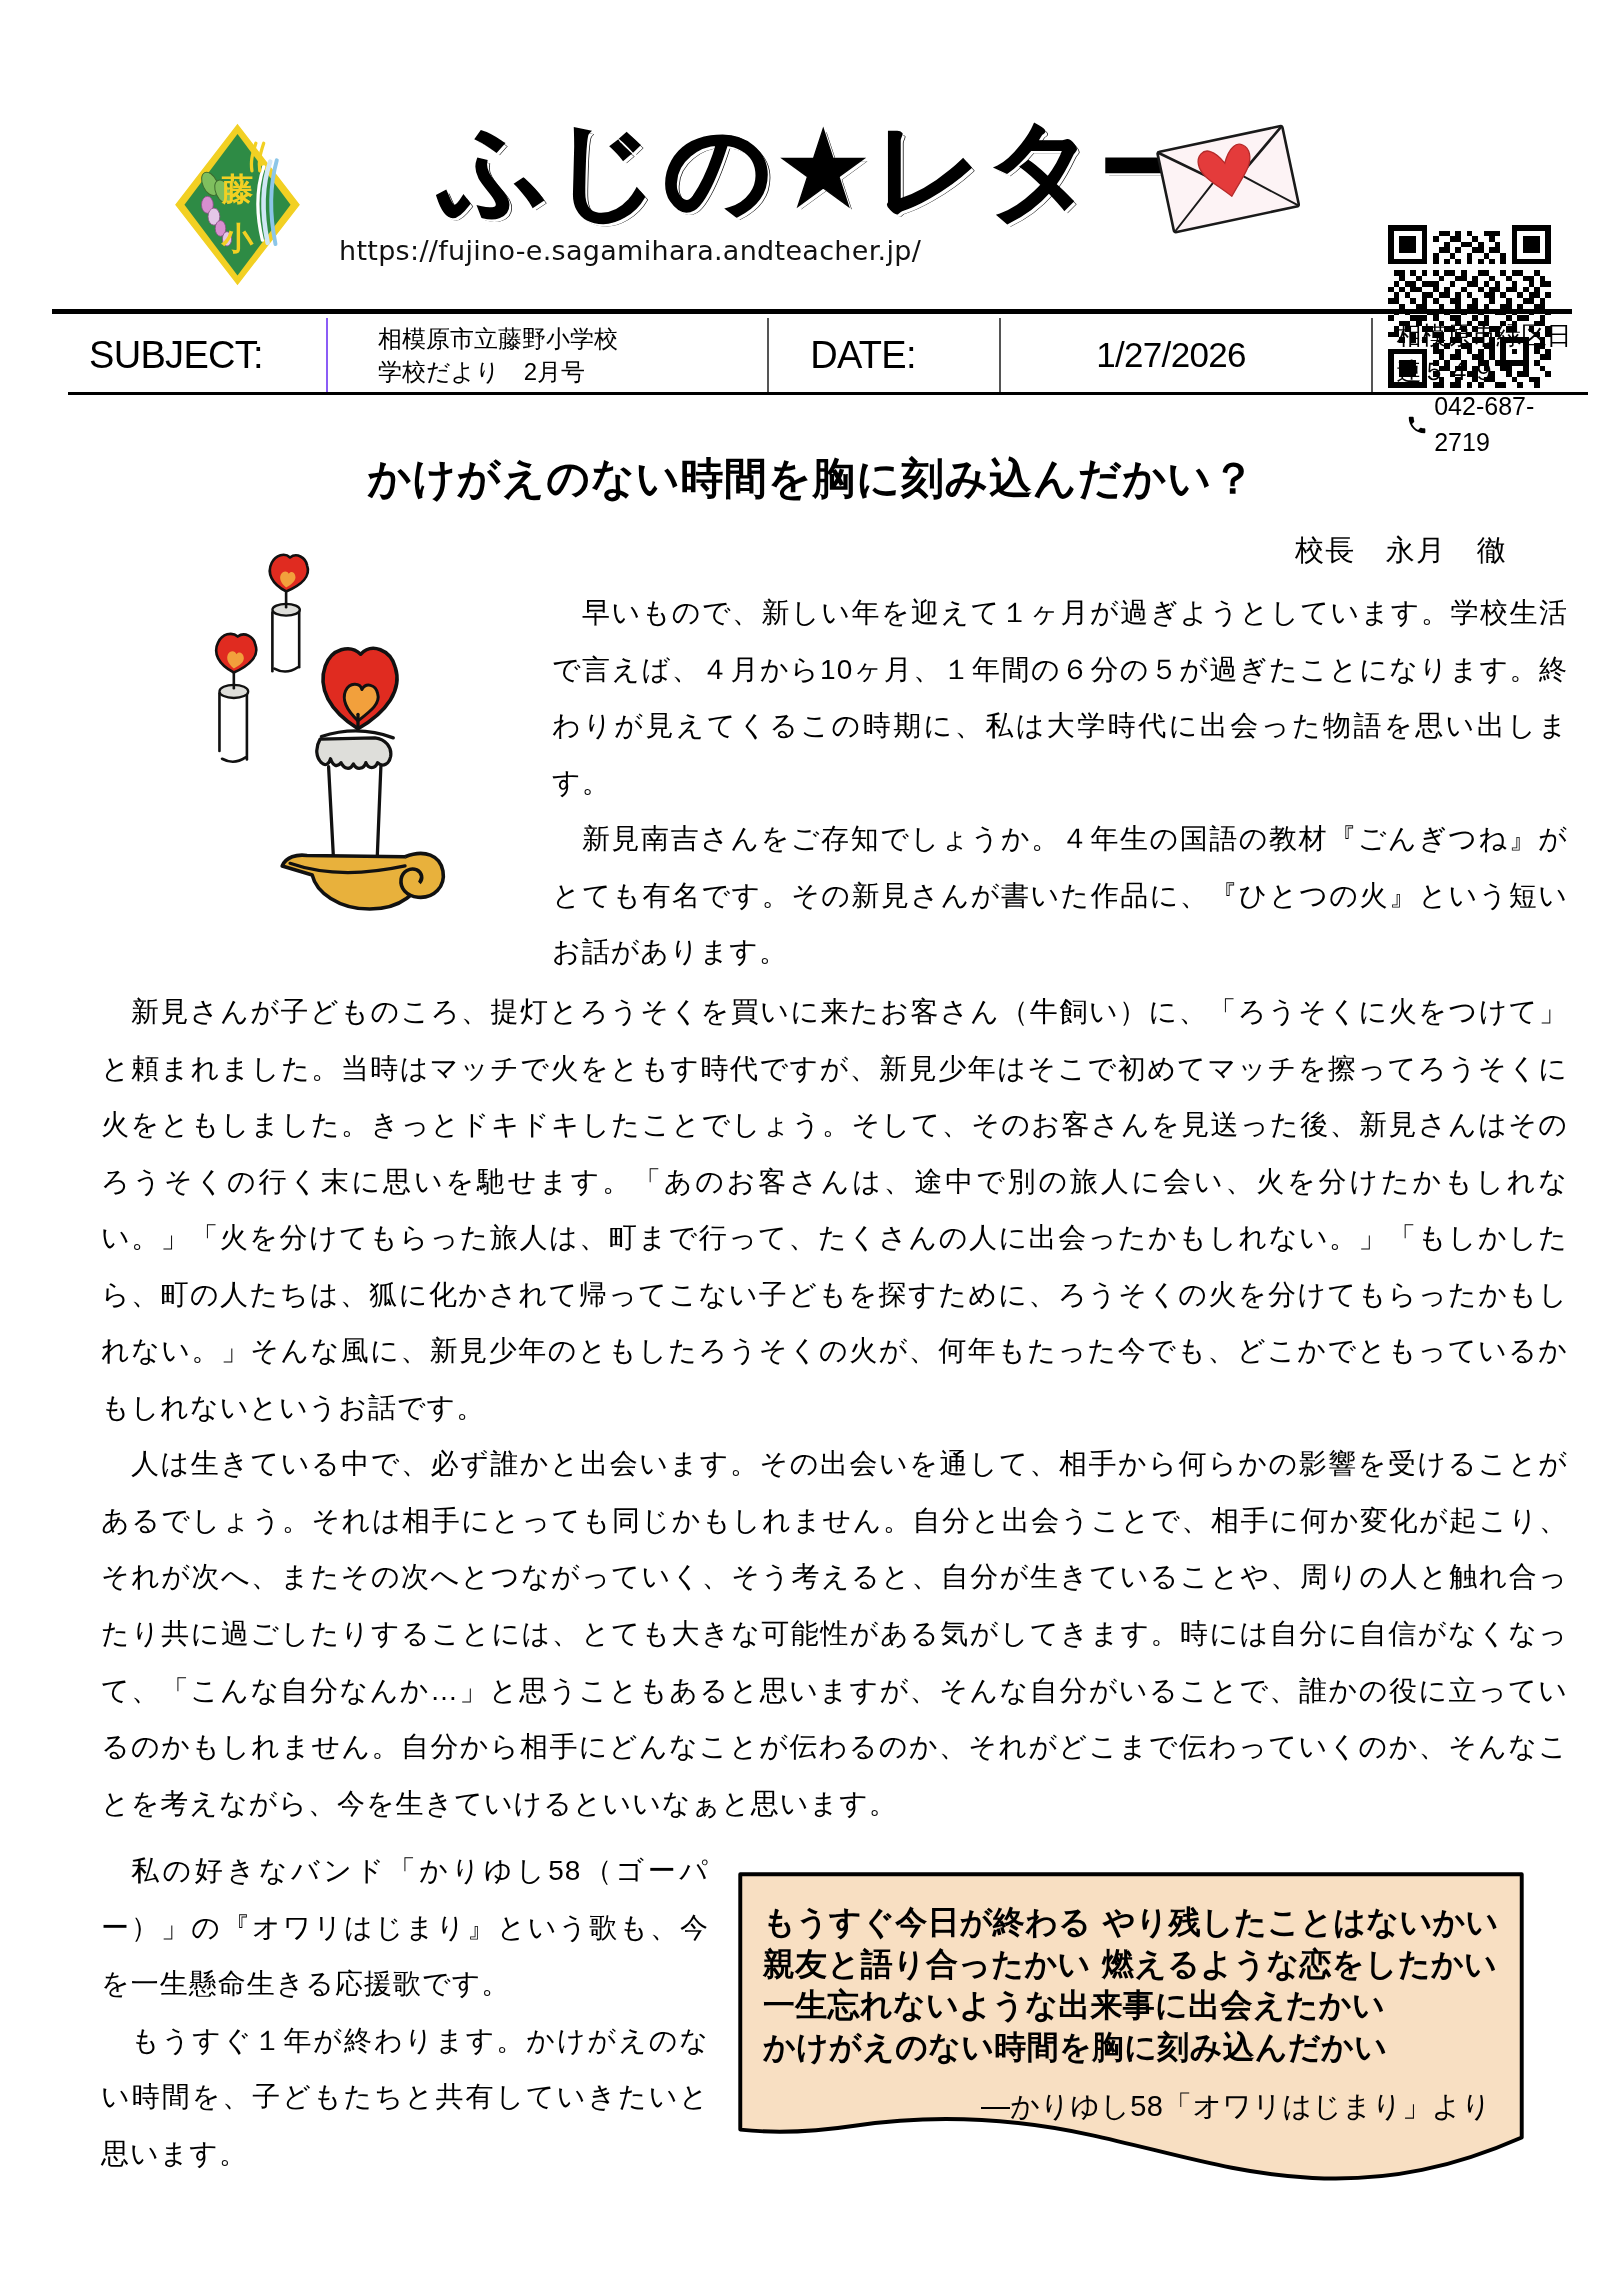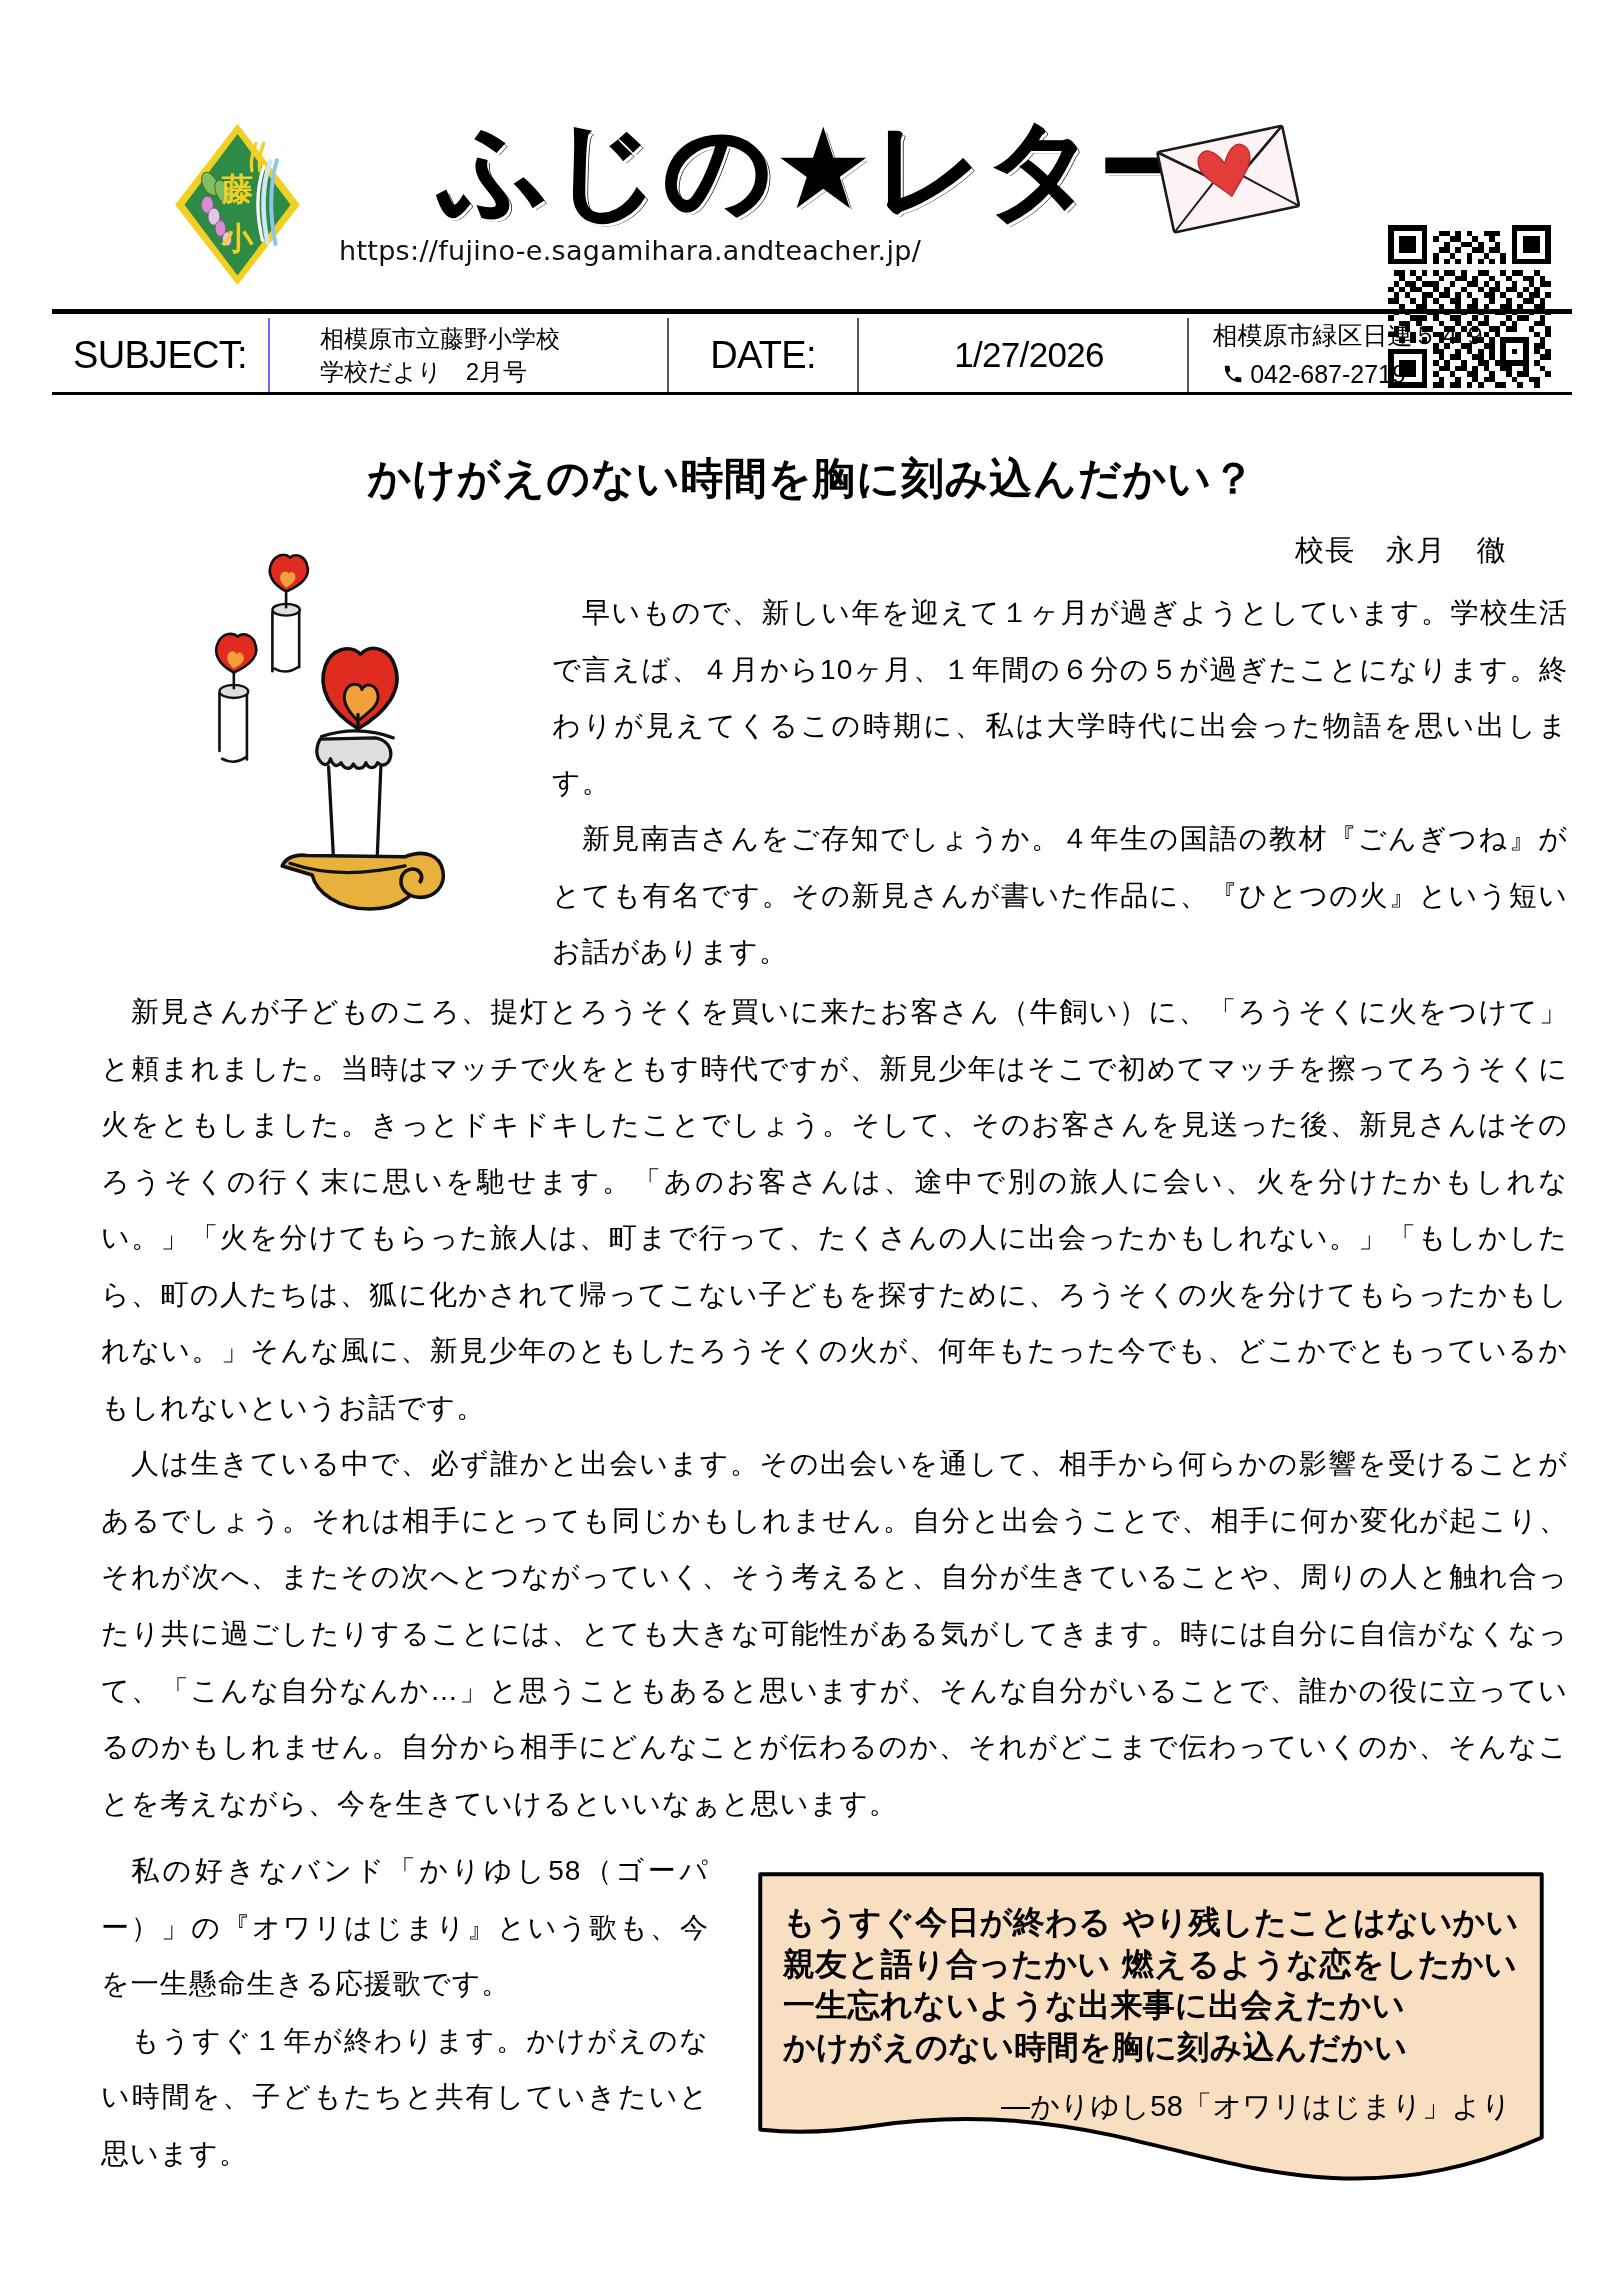--- a/index.html
+++ b/index.html
@@ -92,28 +92,29 @@
   .rule-top {
     position: absolute;
     left: 52px;
     top: 309px;
     width: 1520px;
     height: 4.6px;
     background: #000;
   }
   .info-table {
     position: absolute;
-    left: 52px;
+    left: 68px;
     top: 318px;
     width: 1520px;
     height: 77px;
     border-bottom: 3.3px solid #000;
     display: flex;
     align-items: stretch;
     box-sizing: border-box;
+    gap: 42px;
   }
   .info-cell {
     display: flex;
     align-items: center;
     box-sizing: border-box;
   }
   .cell-subject-label {
     width: 216px;
     justify-content: center;
     font-size: 38px;
@@ -222,21 +223,21 @@
     position: absolute;
     left: 101px;
     top: 1843px;
     width: 608px;
   }
   .col-bottom-left p { margin: 0; text-indent: 30px; }
 
   
   .lyric-box {
     position: absolute;
-    left: 757px;
+    left: 737px;
     top: 1871px;
     width: 788px;
     height: 320px;
   }
   .lyric-shape {
     position: absolute;
     inset: 0;
     width: 100%;
     height: 100%;
   }

